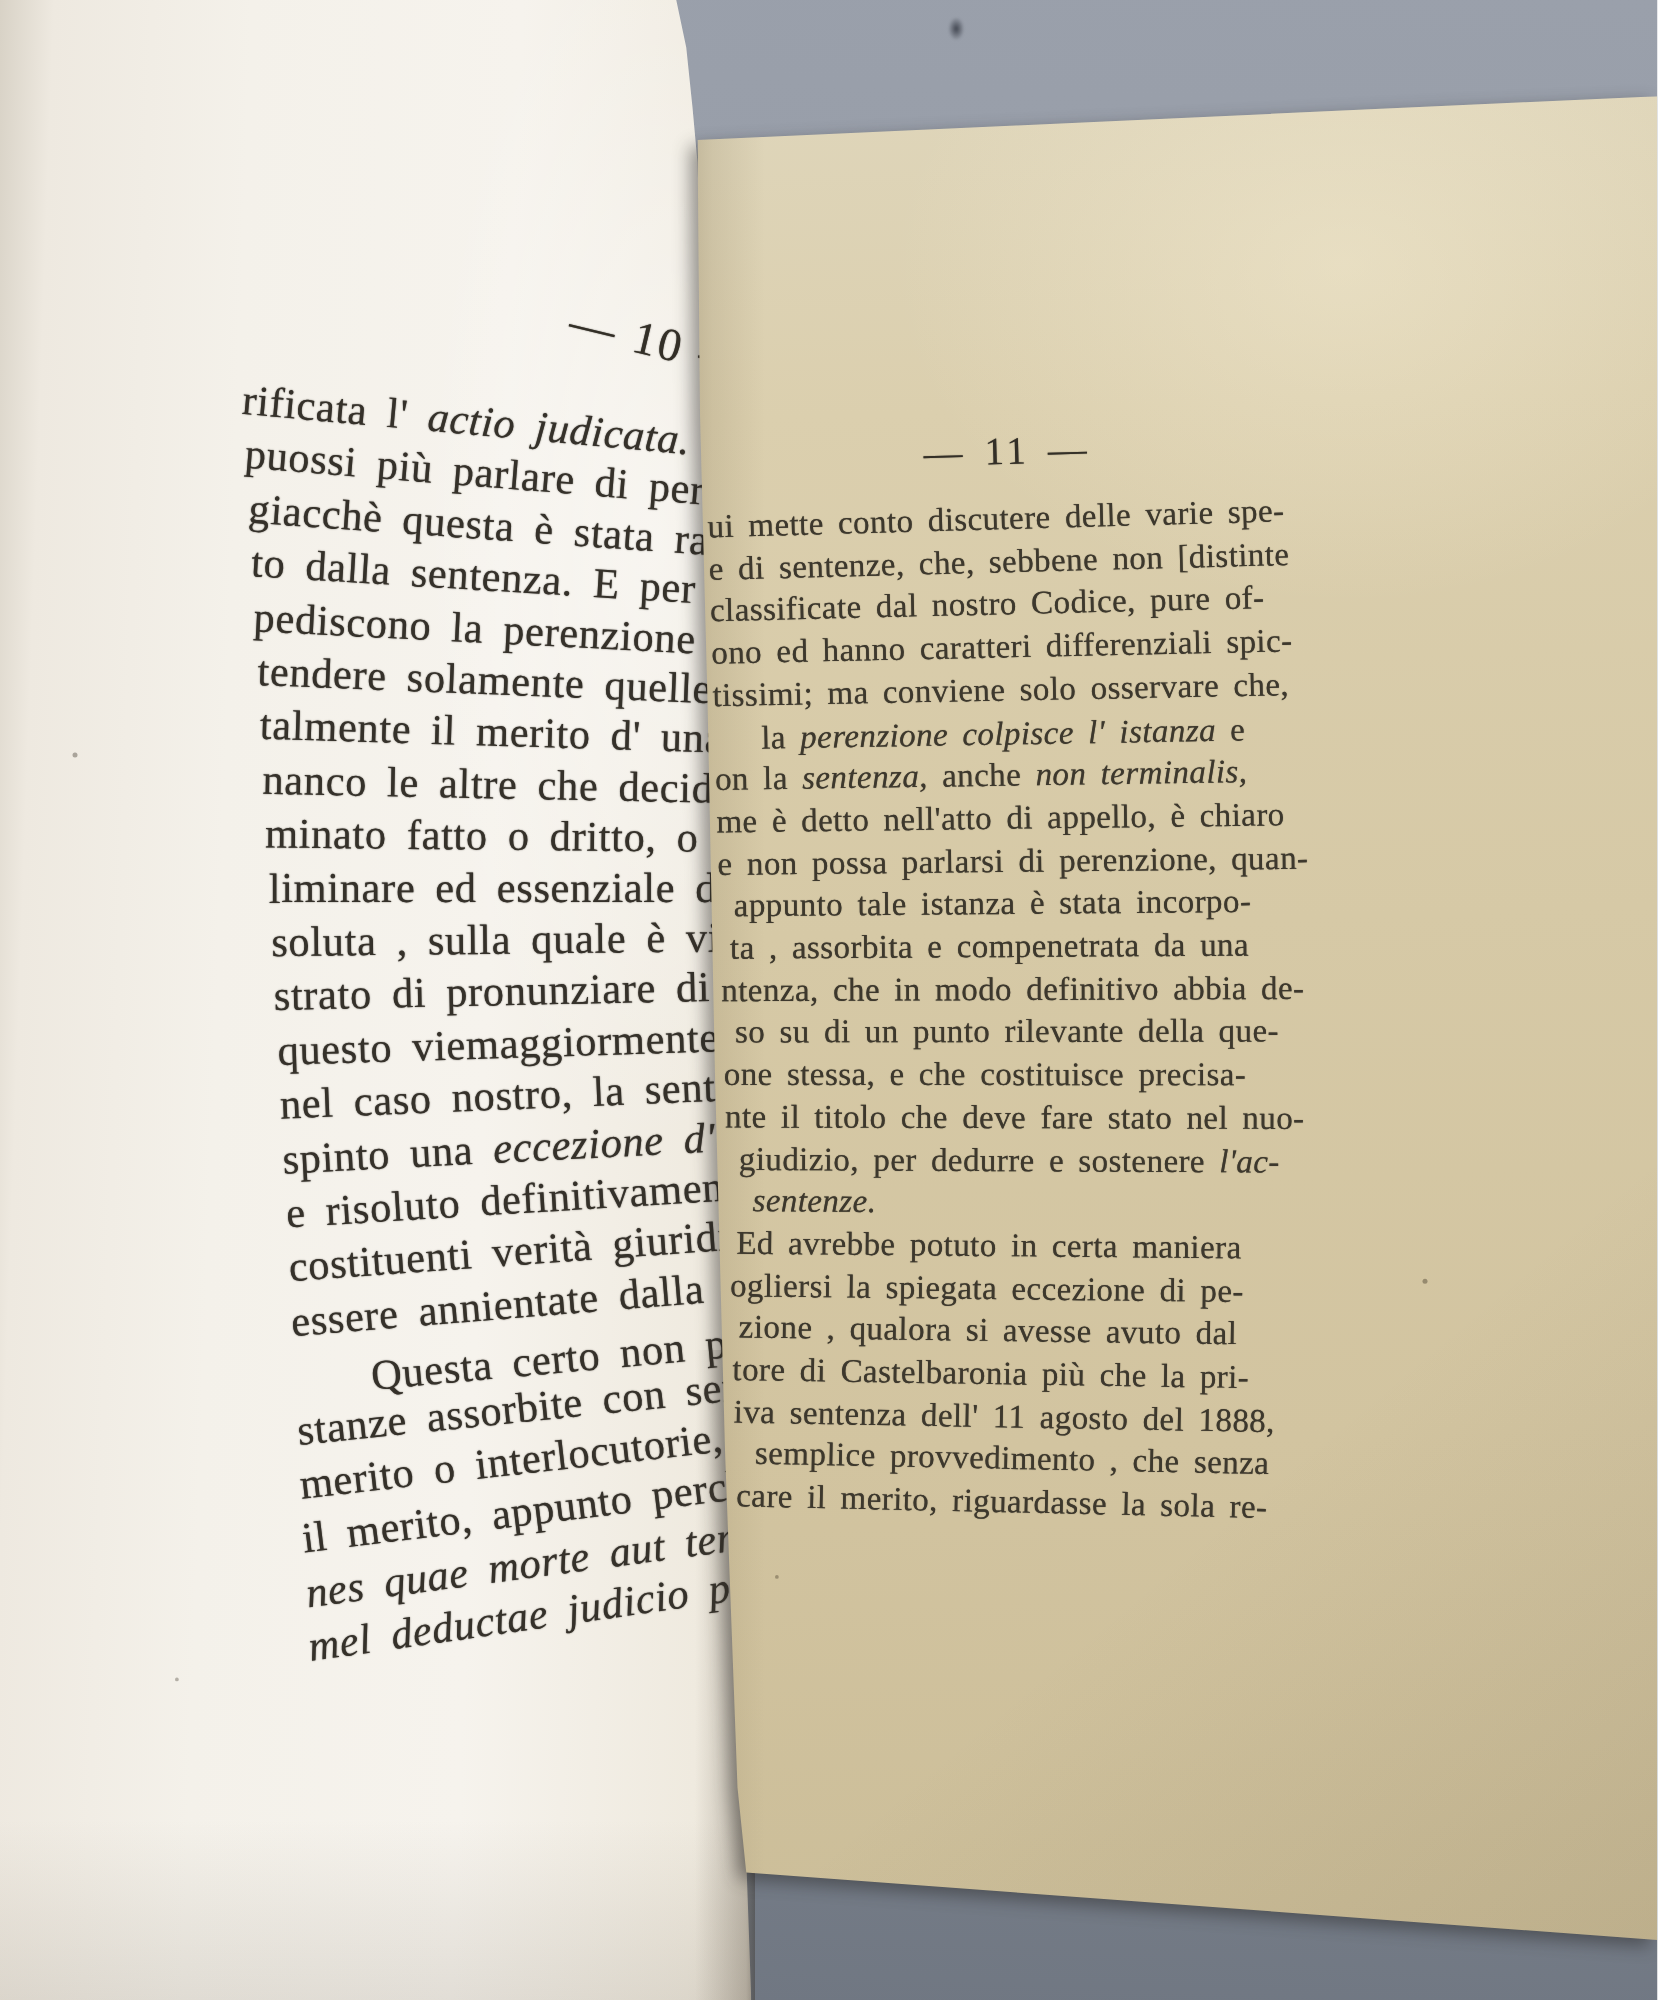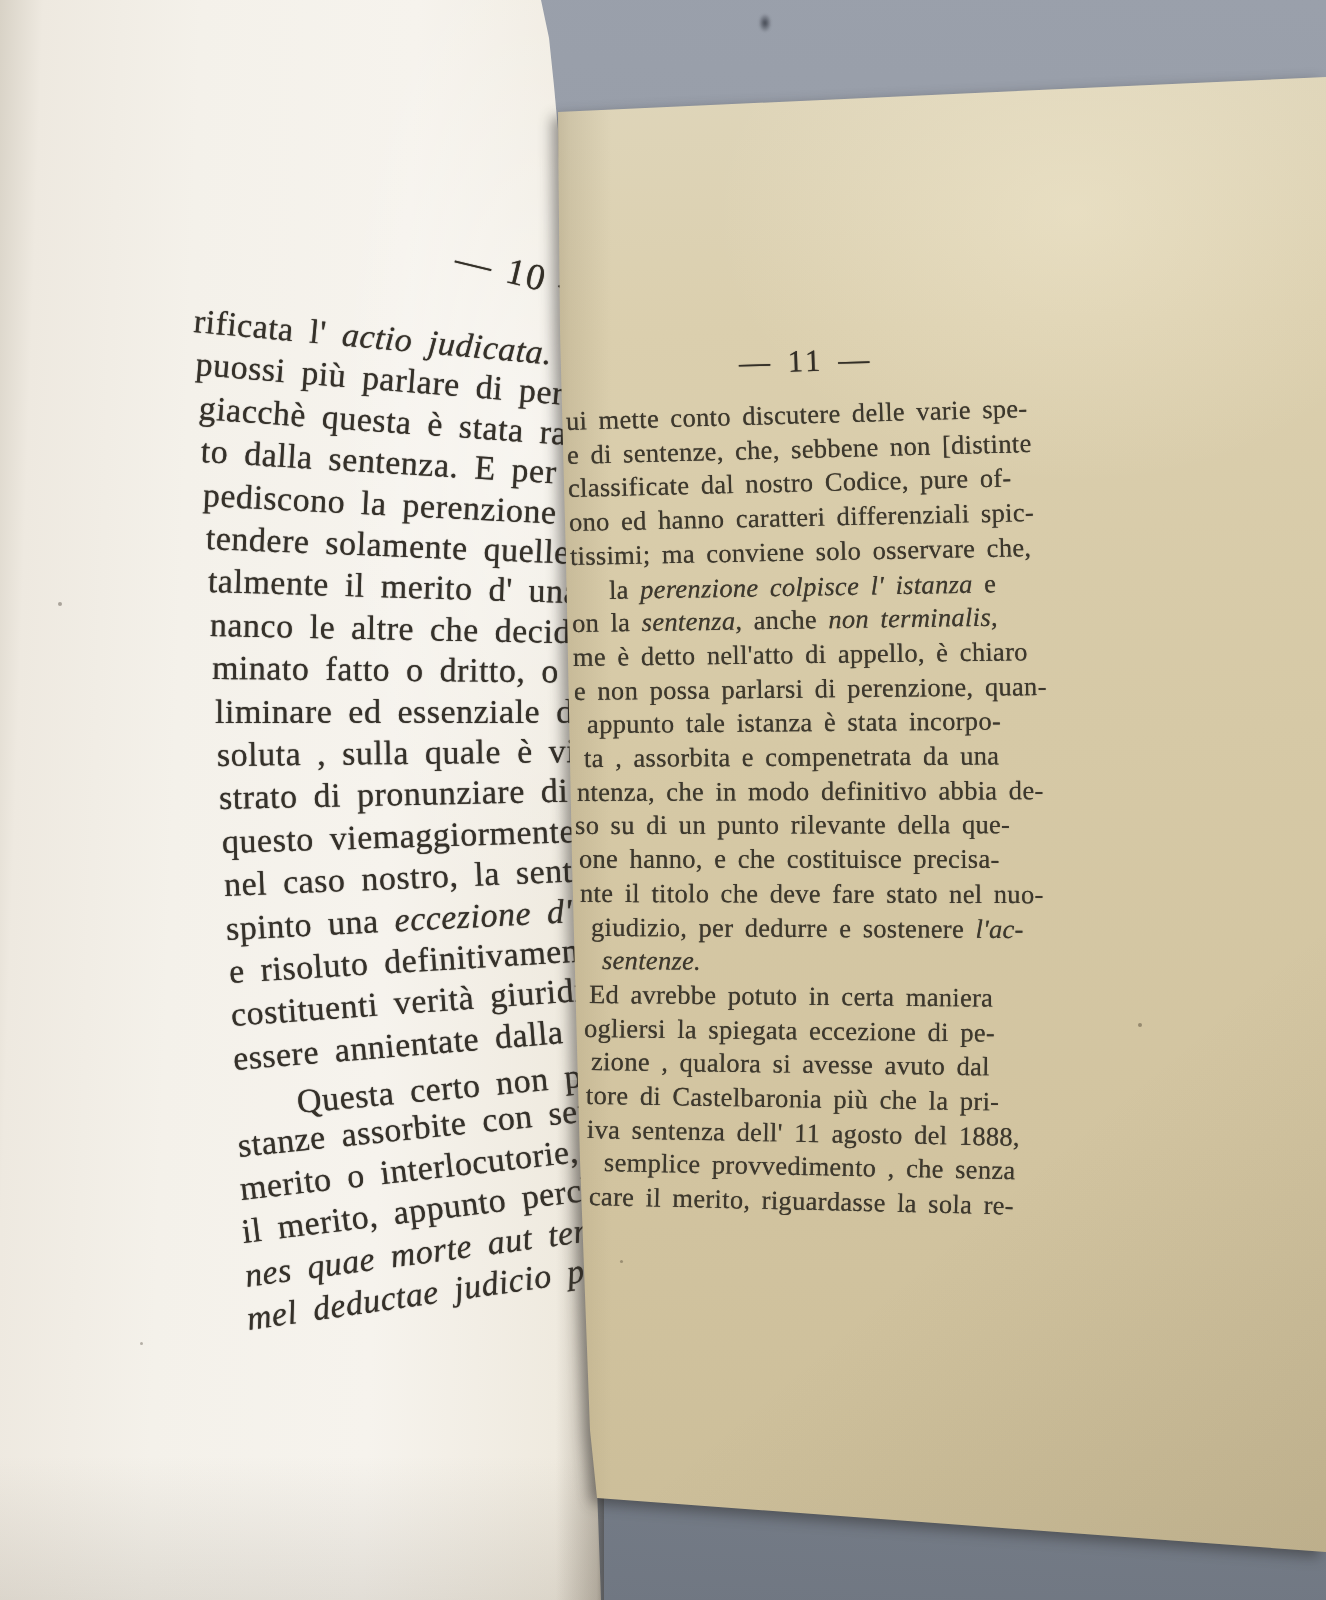--- a/index.html
+++ b/index.html
@@ -115,22 +115,22 @@
           <div class="line right-line" style="left: 28px; top: 413.4px; transform: rotate(-1.35deg);"><span>classificate dal nostro Codice, pure of-</span></div>
           <div class="line right-line" style="left: 29px; top: 447.1px; transform: rotate(-1.225deg);"><span>ono ed hanno caratteri differenziali spic-</span></div>
           <div class="line right-line" style="left: 30px; top: 480.8px; transform: rotate(-1.1deg);"><span>tissimi; ma conviene solo osservare che,</span></div>
           <div class="line right-line" style="left: 69px; top: 514.5px; transform: rotate(-0.975deg);"><span>la </span><span class="it">perenzione colpisce l' istanza</span><span> e</span></div>
           <div class="line right-line" style="left: 32px; top: 548.2px; transform: rotate(-0.85deg);"><span>on la </span><span class="it">sentenza,</span><span> anche </span><span class="it">non terminalis,</span></div>
           <div class="line right-line" style="left: 33px; top: 581.9px; transform: rotate(-0.725deg);"><span>me è detto nell'atto di appello, è chiaro</span></div>
           <div class="line right-line" style="left: 34px; top: 615.6px; transform: rotate(-0.6deg);"><span>e non possa parlarsi di perenzione, quan-</span></div>
           <div class="line right-line" style="left: 47px; top: 649.3px; transform: rotate(-0.475deg);"><span>appunto tale istanza è stata incorpo-</span></div>
           <div class="line right-line" style="left: 44px; top: 683px; transform: rotate(-0.35deg);"><span>ta , assorbita e compenetrata da una</span></div>
           <div class="line right-line" style="left: 37px; top: 716.7px; transform: rotate(-0.225deg);"><span>ntenza, che in modo definitivo abbia de-</span></div>
-          <div class="line right-line" style="left: 35px; top: 750.4px; transform: rotate(-0.1deg);"><span>so su di un punto rilevante della que-</span></div>
-          <div class="line right-line" style="left: 39px; top: 784.1px; transform: rotate(0.0249999deg);"><span>one hanno, e che costituisce precisa-</span></div>
+          <div class="line right-line" style="left: 48px; top: 750.4px; transform: rotate(-0.1deg);"><span>so su di un punto rilevante della que-</span></div>
+          <div class="line right-line" style="left: 39px; top: 784.1px; transform: rotate(0.0249999deg);"><span>one stessa, e che costituisce precisa-</span></div>
           <div class="line right-line" style="left: 40px; top: 817.8px; transform: rotate(0.15deg);"><span>nte il titolo che deve fare stato nel nuo-</span></div>
           <div class="line right-line" style="left: 51px; top: 851.5px; transform: rotate(0.275deg);"><span>giudizio, per dedurre e sostenere </span><span class="it">l'ac-</span></div>
           <div class="line right-line" style="left: 62px; top: 885.2px; transform: rotate(0.4deg);"><span class="it">sentenze.</span></div>
           <div class="line right-line" style="left: 49px; top: 918.9px; transform: rotate(0.525deg);"><span>Ed avrebbe potuto in certa maniera</span></div>
           <div class="line right-line" style="left: 44px; top: 952.6px; transform: rotate(0.65deg);"><span>ogliersi la spiegata eccezione di pe-</span></div>
           <div class="line right-line" style="left: 51px; top: 986.3px; transform: rotate(0.775deg);"><span>zione , qualora si avesse avuto dal</span></div>
           <div class="line right-line" style="left: 46px; top: 1020px; transform: rotate(0.9deg);"><span>tore di Castelbaronia più che la pri-</span></div>
           <div class="line right-line" style="left: 47px; top: 1053.7px; transform: rotate(1.025deg);"><span>iva sentenza dell' 11 agosto del 1888,</span></div>
           <div class="line right-line" style="left: 64px; top: 1087.4px; transform: rotate(1.15deg);"><span>semplice provvedimento , che senza</span></div>
           <div class="line right-line" style="left: 49px; top: 1121.1px; transform: rotate(1.275deg);"><span>care il merito, riguardasse la sola re-</span></div>

